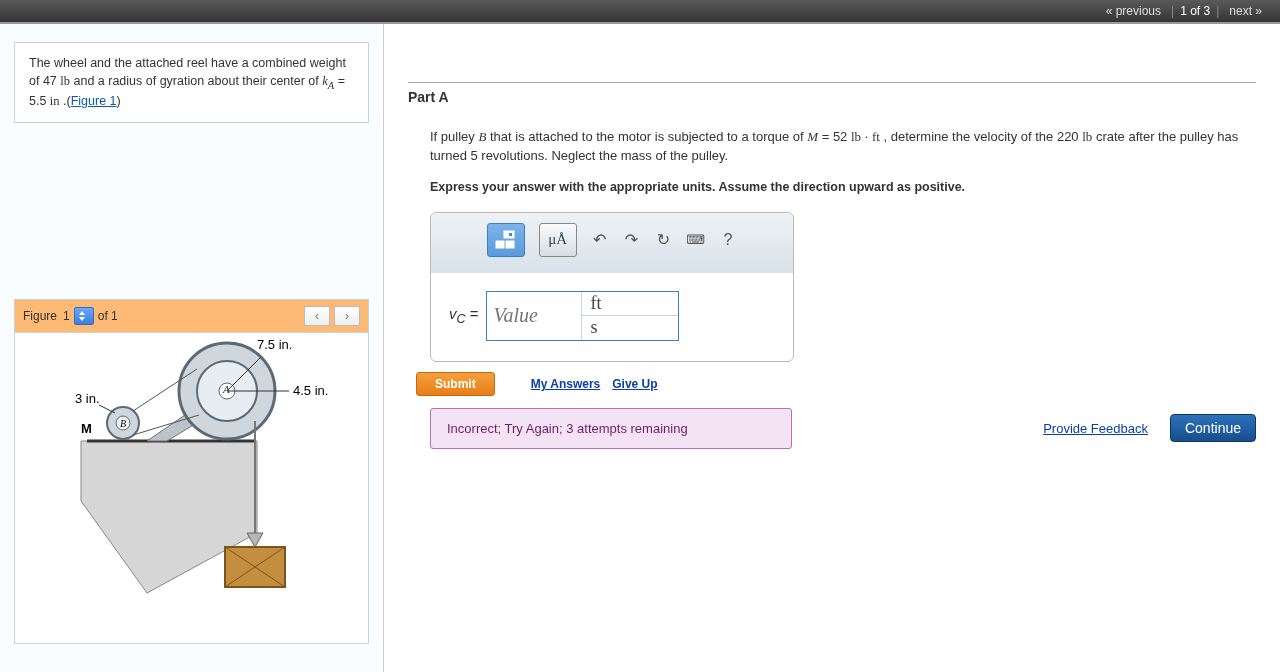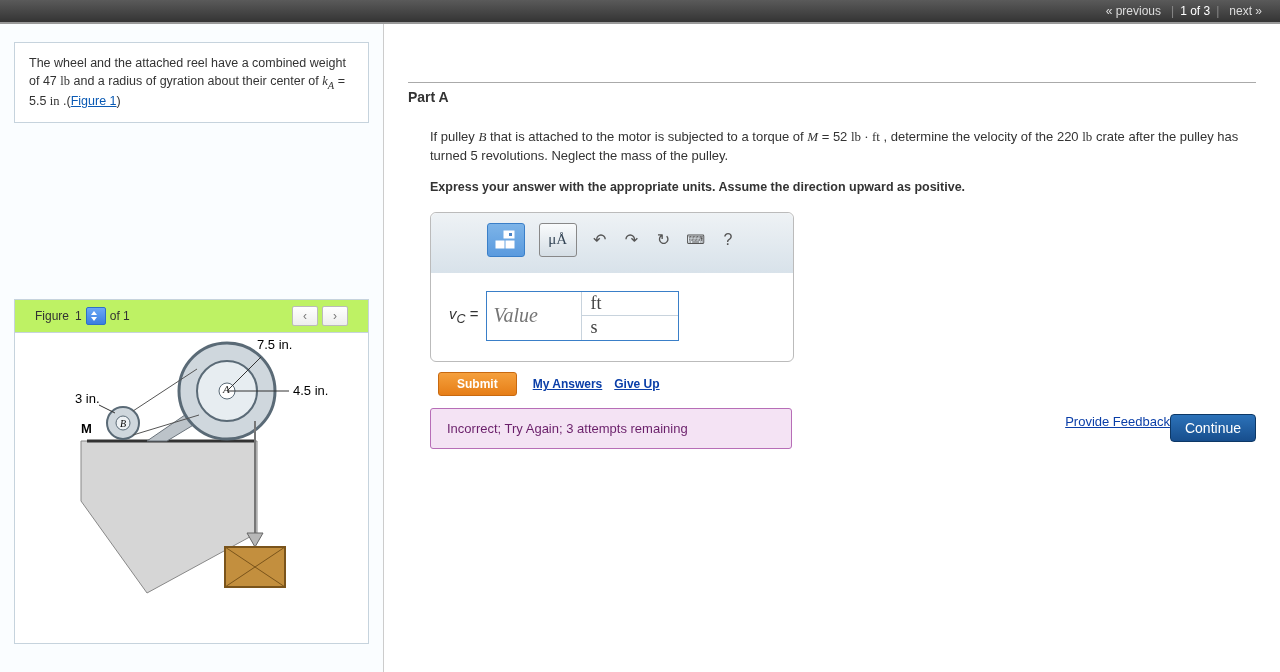--- a/index.html
+++ b/index.html
@@ -6,21 +6,21 @@
 .topbar{height:22px;background:linear-gradient(#5a5a5a,#343434);border-bottom:2px solid #999;color:#ddd;font-size:12px;display:flex;align-items:center;justify-content:flex-end;padding:0 14px}
 .topbar a{color:#ddd;text-decoration:none;margin:0 4px}
 .topbar .sep{color:#888;margin:0 6px}
 .topbar .cur{color:#fff}
 .wrap{display:flex;min-height:648px}
 .left{width:384px;border-right:1px solid #ccc;background:#fafdff;padding:18px 14px 10px 14px;box-sizing:border-box}
 .right{flex:1;padding:18px 24px 10px 24px;box-sizing:border-box;position:relative}
 h1.pt{font-size:20px;font-weight:normal;margin:0 0 18px 0;color:#333}
 .pbox{border:1px solid #c6d3dd;background:#fff;padding:12px 14px;font-size:12.5px;line-height:1.4;color:#333}
 .pbox a{color:#0a5ab4;text-decoration:underline}
-.figurebar{margin-top:176px;border:1px solid #c6d3dd;background:#bef264;padding:6px 20px;display:flex;align-items:center;font-size:12px}
+.figurebar{margin-top:176px;border:1px solid #c6d3dd;background:#fdba74;padding:6px 8px;display:flex;align-items:center;font-size:12px}
 .figurebar span.flab{margin-right:6px}
 .figurebar .sel{width:18px;height:16px;background:linear-gradient(#6aa7f5,#3b7ee0);border:1px solid #2d6fc9;position:relative;border-radius:2px;margin-right:4px}
 .figurebar .sel:before{content:'';position:absolute;left:4px;top:3px;border-left:3px solid transparent;border-right:3px solid transparent;border-bottom:4px solid #fff}
 .figurebar .sel:after{content:'';position:absolute;left:4px;top:9px;border-left:3px solid transparent;border-right:3px solid transparent;border-top:4px solid #fff}
 .figurebar .spacer{flex:1}
 .navbtn{width:24px;height:18px;border:1px solid #bbb;background:linear-gradient(#fff,#eee);border-radius:2px;margin-left:4px;display:flex;align-items:center;justify-content:center;font-size:12px;color:#777}
 .figimg{border:1px solid #c6d3dd;border-top:none;background:#fff;padding:10px;height:290px;position:relative}
 .partsep{border:none;border-top:1px solid #aaa;margin:40px 0 6px 0}
 .parttitle{font-weight:bold;font-size:14px;margin-bottom:23px}
 .qtext{padding-left:22px;font-size:13px;line-height:1.45}
@@ -31,25 +31,25 @@
 .tbicon{width:20px;height:20px;display:flex;align-items:center;justify-content:center;color:#555;font-size:16px}
 .tbbtn{width:40px;height:32px;border:1px solid #888;border-radius:3px;background:linear-gradient(#f9fbfc,#d5dee5);display:flex;align-items:center;justify-content:center}
 .tbbtn.active{background:linear-gradient(#7db4e8,#5a9ade);border-color:#3a7fc8}
 .inputrow{padding:18px 0 20px 18px;display:flex;align-items:center}
 .vclabel{font-family:Liberation Sans, sans-serif;font-style:italic;font-size:15px;margin-right:8px}
 .valuebox{border:1px solid #3a7fc8;padding:0;display:flex;align-items:stretch;height:48px}
 .valueinput{width:82px;border:none;font-family:'Times New Roman',serif;font-style:italic;font-size:20px;color:#999;padding:0 6px;outline:none}
 .unitside{border-left:1px solid #c8d3dd;width:96px;display:flex;flex-direction:column}
 .unitcell{flex:1;display:flex;align-items:center;justify-content:flex-start;padding-left:8px;font-family:'Times New Roman',serif;font-size:18px;color:#444}
 .unitcell+.unitcell{border-top:1px solid #c8d3dd}
-.actionrow{margin:10px 0 12px 30px;display:flex;align-items:center;gap:16px}
+.actionrow{margin:10px 0 12px 8px;display:flex;align-items:center;gap:36px}
 .submit{background:linear-gradient(#f5a03d,#e67e17);color:#fff;border:1px solid #c86910;border-radius:3px;padding:4px 18px;font-size:12px;font-weight:bold;cursor:pointer}
 .linkishes a{color:#0a3ea8;font-size:12px;font-weight:bold;text-decoration:underline;margin-right:12px}
 .feedback{margin:8px 0 0 22px;border:1px solid #b76eb7;background:#f4e3f4;color:#6a1f6a;padding:12px 16px;font-weight:normal;border-radius:3px;width:328px}
-.bottom{position:absolute;right:24px;top:390px;display:flex;}
+.bottom{position:absolute;right:24px;top:390px;display:flex;align-items:center;gap:22px}
 .bottom a{color:#0a3ea8;text-decoration:underline;font-size:13px}
 .continue{background:linear-gradient(#2c72b9,#174e8d);color:#fff;border:1px solid #0d3866;border-radius:4px;padding:5px 14px;font-size:14px;cursor:pointer}
 
 .fig svg{position:absolute;left:12px;top:0}
 </style>
 </head>
 <body>
 
 <div class="topbar">
   <a href="#">« previous</a>

